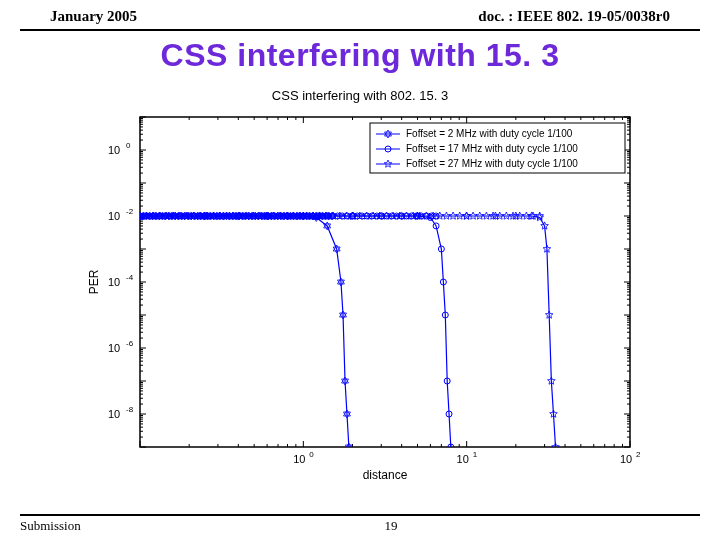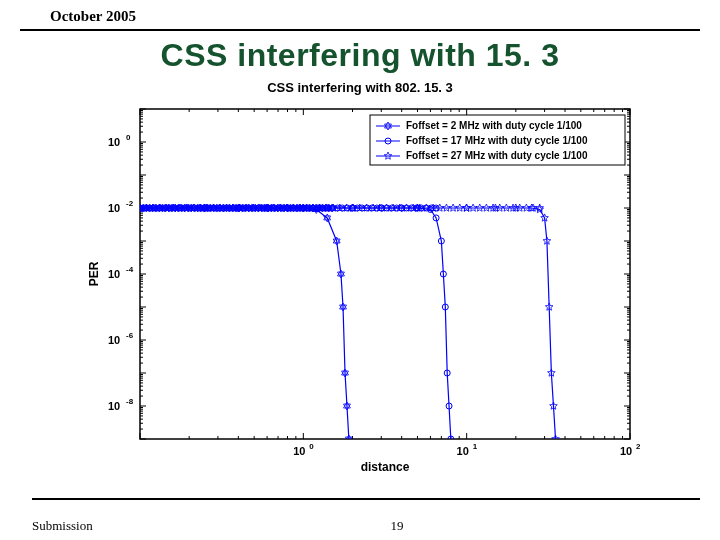--- a/index.html
+++ b/index.html
@@ -18,66 +18,66 @@
     font-size: 15px;
     font-weight: bold;
     border-bottom: 2px solid black;
     margin: 0 20px;
   }
   .title {
     text-align: center;
     font-family: Arial, sans-serif;
     font-size: 32px;
     font-weight: 900;
-    color: #14532d;
+    color: #6d28d9;
     padding: 6px 0 2px 0;
     letter-spacing: 0.5px;
   }
   .chart-wrap {
     width: 560px;
-    margin: 0 auto;
+    margin: 8px auto;
     position: relative;
-    font-weight: bold;
   }
   .chart-title {
     text-align: center;
     font-size: 13px;
     font-family: Arial, sans-serif;
     padding: 4px 0;
   }
   .plot {
     position: relative;
     width: 560px;
     height: 380px;
   }
   .footer {
     position: absolute;
     bottom: 6px;
-    left: 32px;
+    left: 20px;
     right: 20px;
     border-top: 2px solid black;
     display: flex;
     justify-content: space-between;
     font-size: 13px;
-    padding-top: 18px;
+    padding-top: 2px;
     text-align: right;
   }
   .footer-center {
     position: absolute;
     left: 50%;
     transform: translateX(-50%);
     font-size: 13px;
     margin-left: 31px;
   }
 </style>
 </head>
 <body>
 
 <div class="header">
-  <span>October 2005</span>
+  <span>January 2005</span>
+  <span>doc. : IEEE 802. 19-05/0038r0</span>
 </div>
 
 <div class="title">CSS interfering with 15. 3</div>
 
 <div class="chart-wrap">
   <div class="chart-title">CSS interfering with 802. 15. 3</div>
   <svg class="plot" viewBox="0 0 560 380">
       <rect x="60" y="10" width="490" height="330" fill="white" stroke="black" stroke-width="1.5"></rect>
       <line x1="60" y1="340" x2="60" y2="334" stroke="black"></line>
       <line x1="60" y1="10" x2="60" y2="16" stroke="black"></line>

